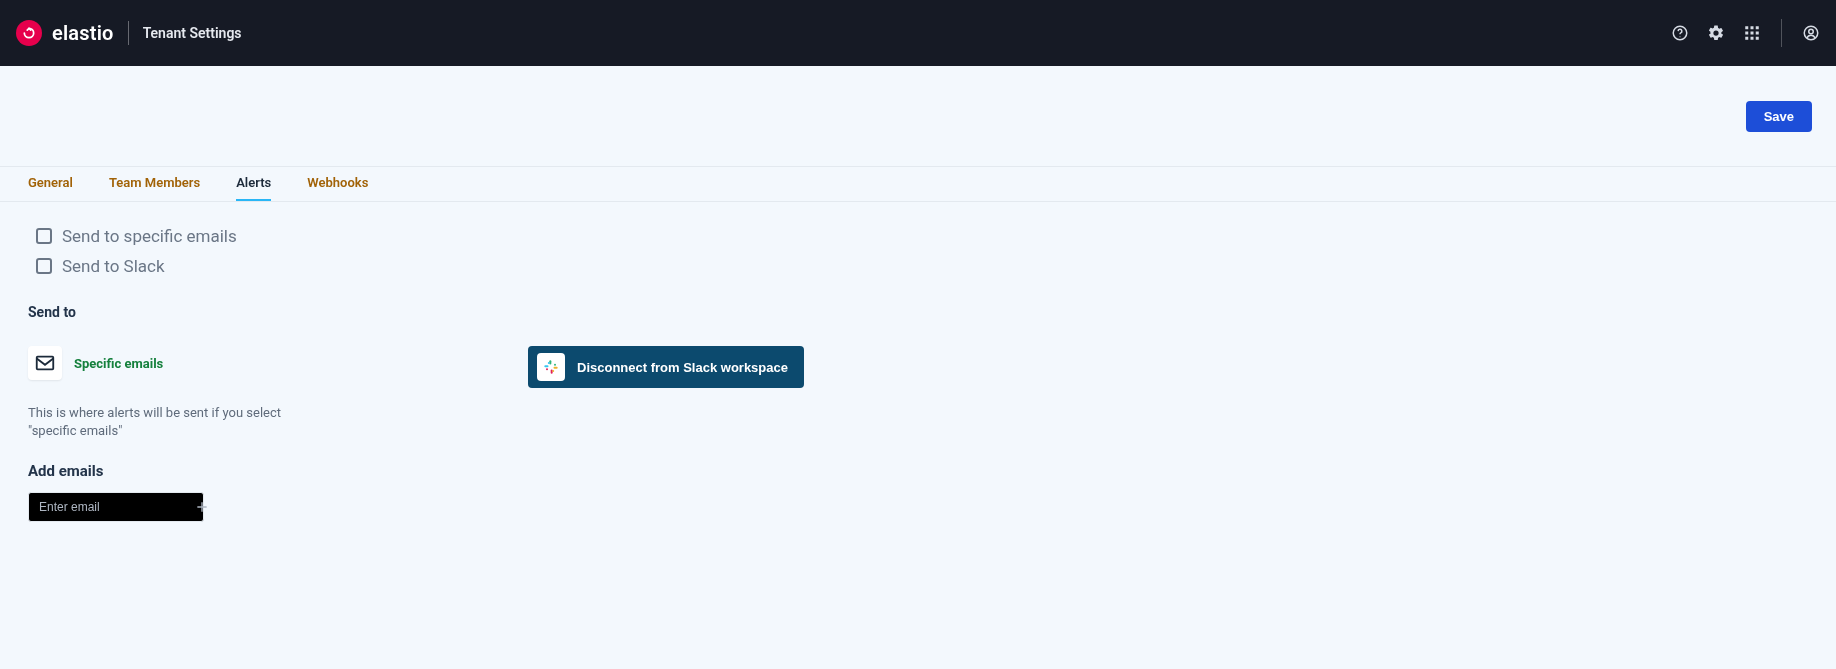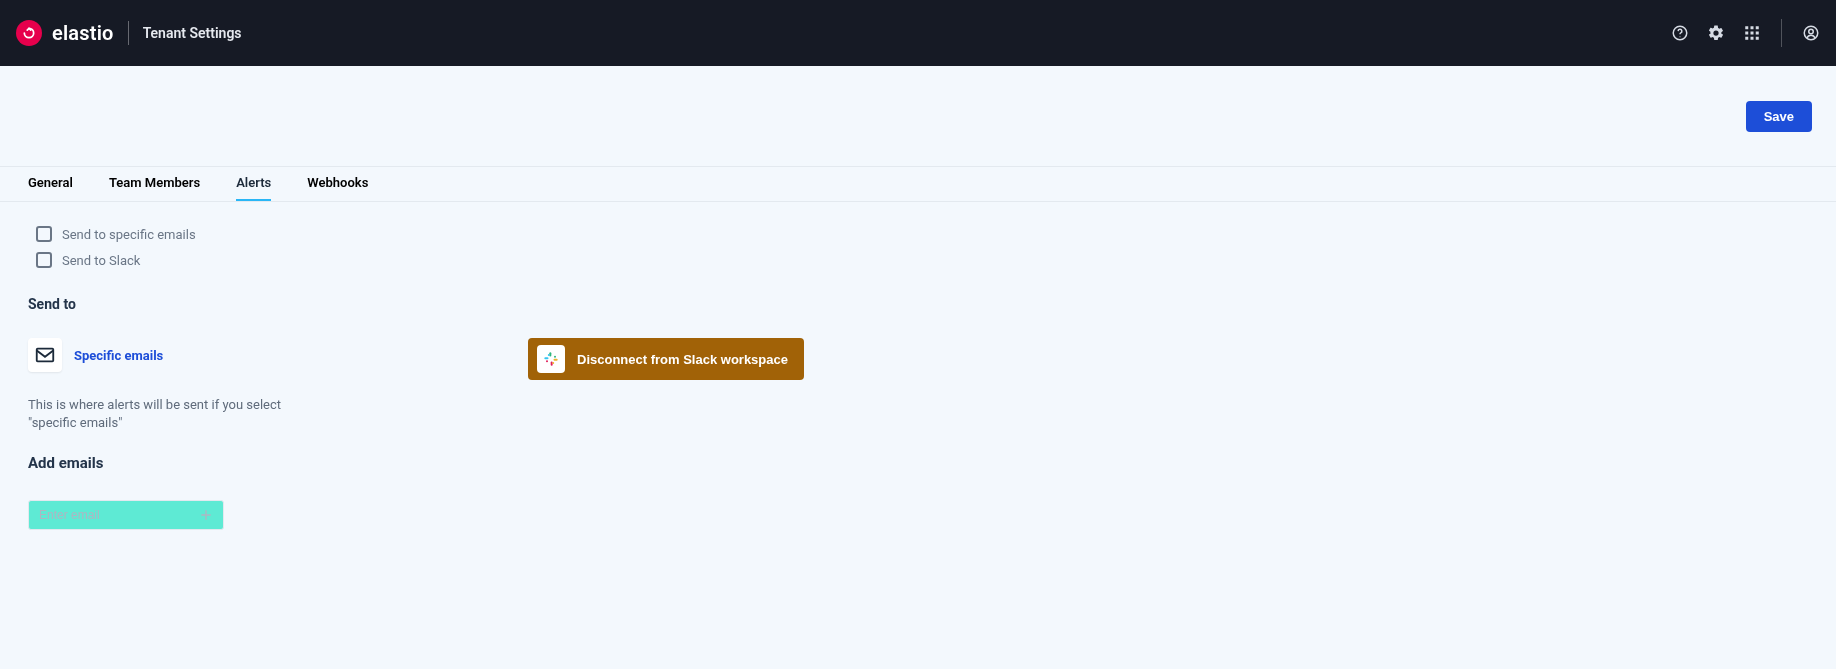--- a/index.html
+++ b/index.html
@@ -99,21 +99,21 @@
     border-top: 1px solid #e3e9ef;
     border-bottom: 1px solid #e3e9ef;
     padding: 0 28px;
     display: flex;
     gap: 36px;
   }
   .tab {
     padding: 8px 0 9px 0;
     font-size: 13px;
     font-weight: 600;
-    color: #000000;
+    color: #a16207;
     cursor: pointer;
     border-bottom: 2px solid transparent;
   }
   .tab.active {
     color: #1c2a3a;
     border-bottom-color: #29b6f6;
   }
 
   .section {
     padding: 24px 28px 0 28px;
@@ -125,21 +125,21 @@
     margin-bottom: 28px;
   }
   .checks {
     margin-bottom: 28px;
   }
   .check-row {
     display: flex;
     align-items: center;
     gap: 10px;
     color: #6a7686;
-    font-size: 13px;
+    font-size: 17px;
     margin-bottom: 10px;
     padding-left: 8px;
   }
   .chk {
     width: 16px;
     height: 16px;
     border: 2px solid #6a7686;
     border-radius: 3px;
     display: inline-block;
     cursor: pointer;
@@ -170,41 +170,41 @@
     background: #fff;
     border-radius: 4px;
     display: flex;
     align-items: center;
     justify-content: center;
     box-shadow: 0 1px 2px rgba(0,0,0,.08);
   }
   .icon-card .label {
     font-size: 13px;
     font-weight: 700;
-    color: #1d4ed8;
+    color: #15803d;
   }
   .emails-desc {
     font-size: 13px;
     color: #5f6b7b;
     margin-top: 24px;
     line-height: 1.4;
   }
   .add-emails-title {
     font-size: 15px;
     font-weight: 700;
     color: #23344a;
     margin-top: 22px;
   }
   .email-input-row {
-    margin-top: 28px;
-    display: flex;
-    align-items: center;
-    width: 196px;
+    margin-top: 12px;
+    display: flex;
+    align-items: center;
+    width: 176px;
     height: 30px;
-    background: #5eead4;
+    background: #000000;
     border: 1px solid #e3e9ef;
     border-radius: 3px;
     padding: 0 8px 0 10px;
   }
   .email-input-row input {
     flex: 1;
     border: none;
     outline: none;
     font-size: 12px;
     color: #6a7686;
@@ -218,21 +218,21 @@
     align-items: center;
     justify-content: center;
     color: #aeb6c2;
     cursor: pointer;
   }
 
   .slack-btn {
     display: inline-flex;
     align-items: center;
     gap: 12px;
-    background: #a16207;
+    background: #0c4a6e;
     color: #fff;
     border: none;
     border-radius: 4px;
     padding: 7px 16px 7px 9px;
     font-size: 13px;
     font-weight: 700;
     cursor: pointer;
   }
   .slack-icon {
     width: 28px;

